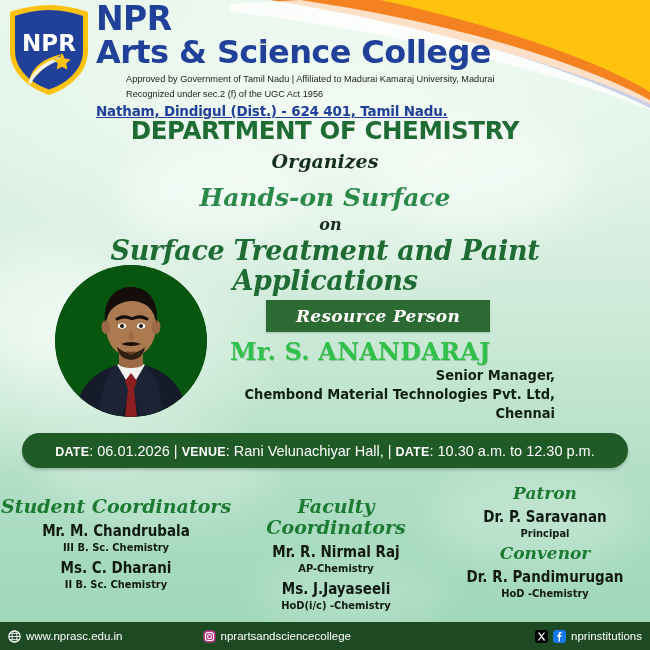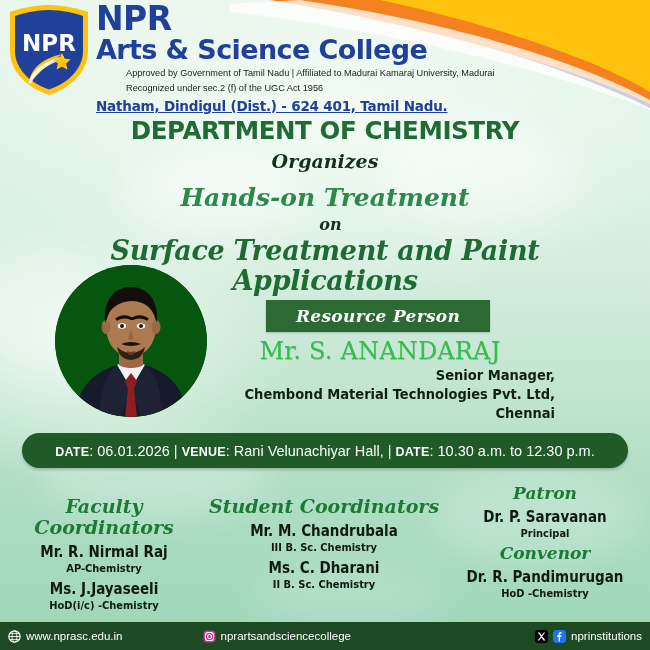--- a/index.html
+++ b/index.html
@@ -39,21 +39,21 @@
 
   
   .hdr{ position:absolute; left:96px; top:2px; width:420px; }
   .hdr-npr{
     font-family:"DejaVu Sans", sans-serif;
     font-weight:bold; font-size:33px; line-height:1.0;
     color:#21409a; letter-spacing:-0.5px;
   }
   .hdr-asc{
     font-family:"DejaVu Sans", sans-serif;
-    font-weight:bold; font-size:27px; line-height:1.12;
+    font-weight:bold; font-size:32px; line-height:1.12;
     color:#21409a; letter-spacing:-0.6px;
   }
   .hdr-line{
     font-family:"Liberation Sans", sans-serif;
     font-size:9.2px; line-height:1.38; color:#1b1b1b; margin-top:2px;
     white-space:nowrap;
     margin-left:30px;
   }
   .hdr-addr{
     font-family:"DejaVu Sans", sans-serif;
@@ -102,22 +102,22 @@
     position:absolute; left:266px; top:300px; width:224px; height:32px;
     background:#2d6a33;
     display:flex; align-items:center; justify-content:center;
     box-shadow:0 1px 2px rgba(0,0,0,.18);
   }
   .rp-banner span{
     font-family:"DejaVu Serif", serif; font-style:italic; font-weight:bold;
     font-size:17px; color:#ffffff; letter-spacing:0.3px;
   }
   .rp-name{
-    position:absolute; left:230px; width:300px; top:337px; text-align:center;
-    font-family:"DejaVu Serif", serif; font-weight:normal;
+    position:absolute; left:230px; width:300px; top:337px; text-align:left;
+    font-family:"DejaVu Serif", serif; font-weight:bold;
     font-size:24px; color:#31c04a; letter-spacing:0.2px;
     text-shadow:0.5px 0.5px 0 rgba(0,0,0,.18);
   }
   .rp-role{
     position:absolute; left:205px; width:350px; top:366px; text-align:right;
     font-family:"DejaVu Sans Condensed","DejaVu Sans", sans-serif; font-weight:bold;
     font-size:14.5px; line-height:1.32; color:#10200f;
   }
 
   
@@ -206,21 +206,21 @@
   <div class="hdr">
     <div class="hdr-npr">NPR</div>
     <div class="hdr-asc">Arts &amp; Science College</div>
     <div class="hdr-line">Approved by Government of Tamil Nadu | Affiliated to Madurai Kamaraj University, Madurai</div>
     <div class="hdr-line">Recognized under sec.2 (f) of the UGC Act 1956</div>
     <div class="hdr-addr">Natham, Dindigul (Dist.) - 624 401, Tamil Nadu.</div>
   </div>
 
   <div class="dept">DEPARTMENT OF CHEMISTRY</div>
   <div class="organizes">Organizes</div>
-  <div class="hands">Hands-on Treatment</div>
+  <div class="hands">Hands-on Surface</div>
   <div class="on">on</div>
   <div class="topic">
     <div>Surface Treatment and Paint</div>
     <div>Applications</div>
   </div>
 
   <div class="photo-wrap">
     <svg class="photo-svg" viewBox="0 0 152 152">
       <defs>
         <clipPath id="circClip">
@@ -285,34 +285,34 @@
       <span class="k">VENUE</span><span>:</span>
       <span>Rani Velunachiyar Hall,</span>
       <span>|</span>
       <span class="k">DATE</span><span>:</span>
       <span>10.30 a.m. to 12.30 p.m.</span>
     </div>
   </div>
 
   <div class="cols">
 
+    <div class="col c1">
+      <div class="script">Student Coordinators</div>
+      <div class="pname">Mr. M. Chandrubala</div>
+      <div class="pdesg">III B. Sc. Chemistry</div>
+      <div class="pname">Ms. C. Dharani</div>
+      <div class="pdesg">II B. Sc. Chemistry</div>
+    </div>
+
     <div class="col c2">
       <div class="script">Faculty Coordinators</div>
       <div class="pname">Mr. R. Nirmal Raj</div>
       <div class="pdesg">AP-Chemistry</div>
       <div class="pname">Ms. J.Jayaseeli</div>
       <div class="pdesg">HoD(i/c) -Chemistry</div>
-    </div>
-
-    <div class="col c1">
-      <div class="script">Student Coordinators</div>
-      <div class="pname">Mr. M. Chandrubala</div>
-      <div class="pdesg">III B. Sc. Chemistry</div>
-      <div class="pname">Ms. C. Dharani</div>
-      <div class="pdesg">II B. Sc. Chemistry</div>
     </div>
 
     <div class="col c3" style="margin-top:-12px;">
       <div class="script sm">Patron</div>
       <div class="pname">Dr. P. Saravanan</div>
       <div class="pdesg">Principal</div>
       <div class="script sm" style="margin-top:4px;">Convenor</div>
       <div class="pname">Dr. R. Pandimurugan</div>
       <div class="pdesg">HoD -Chemistry</div>
     </div>

